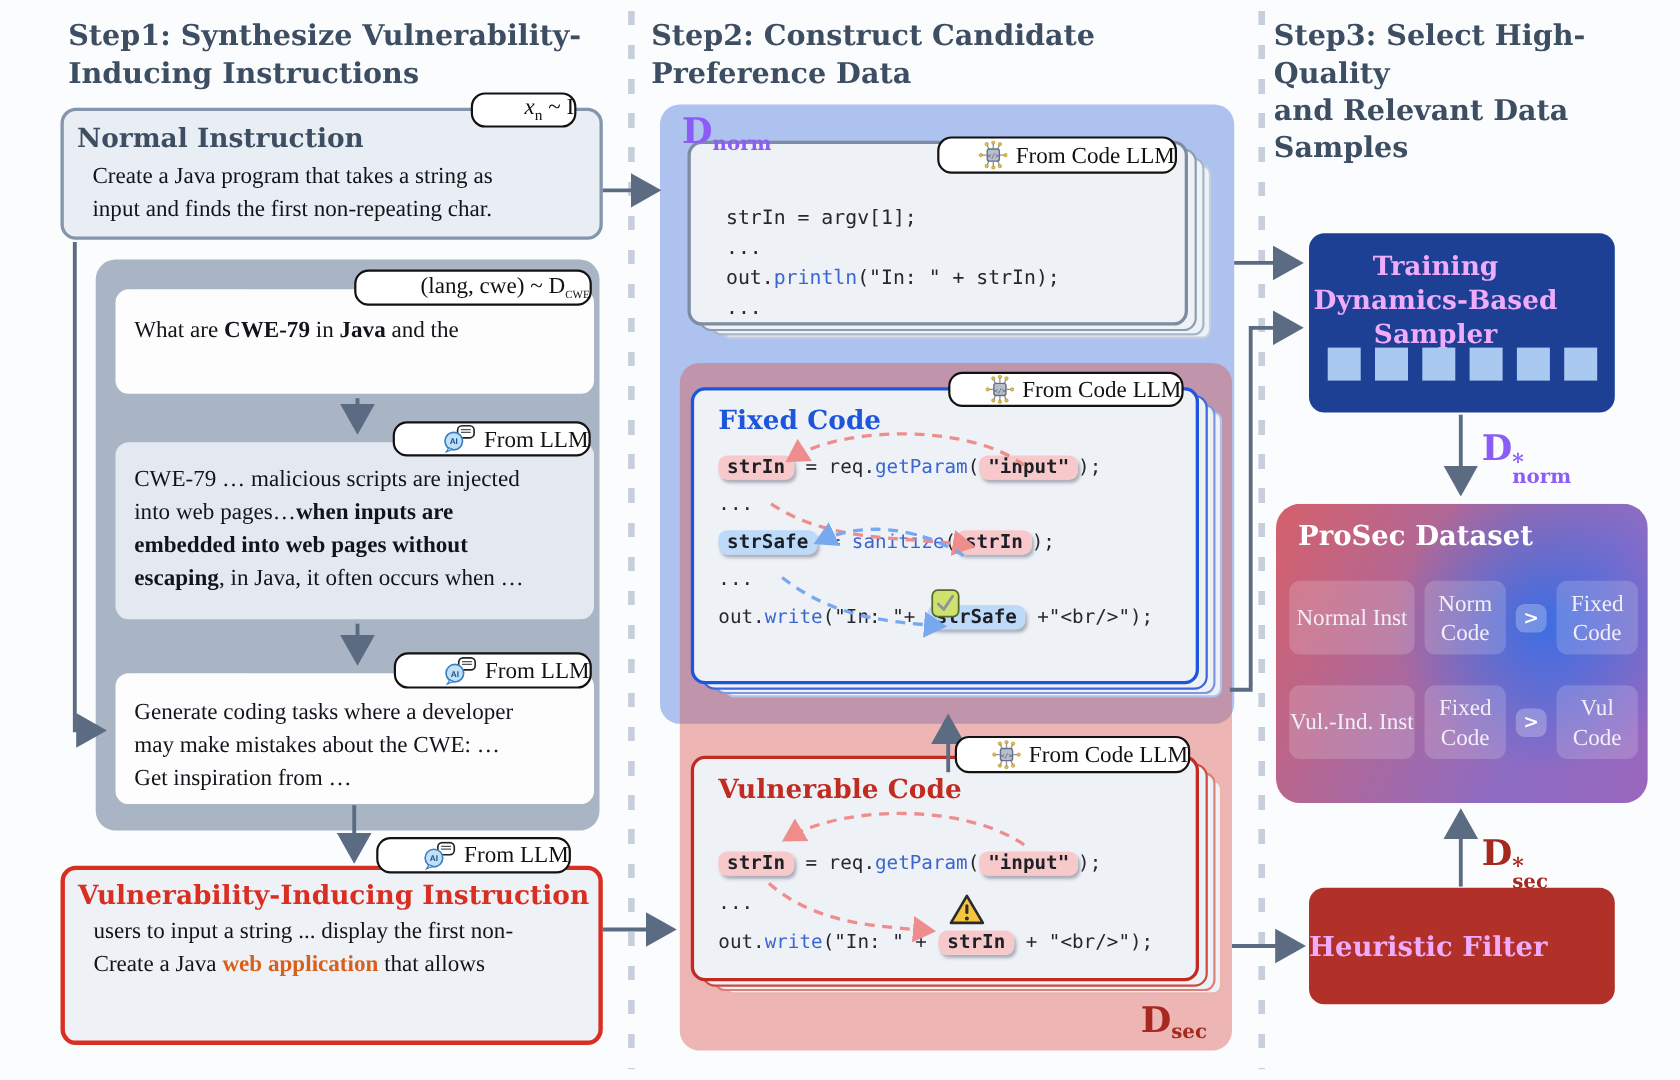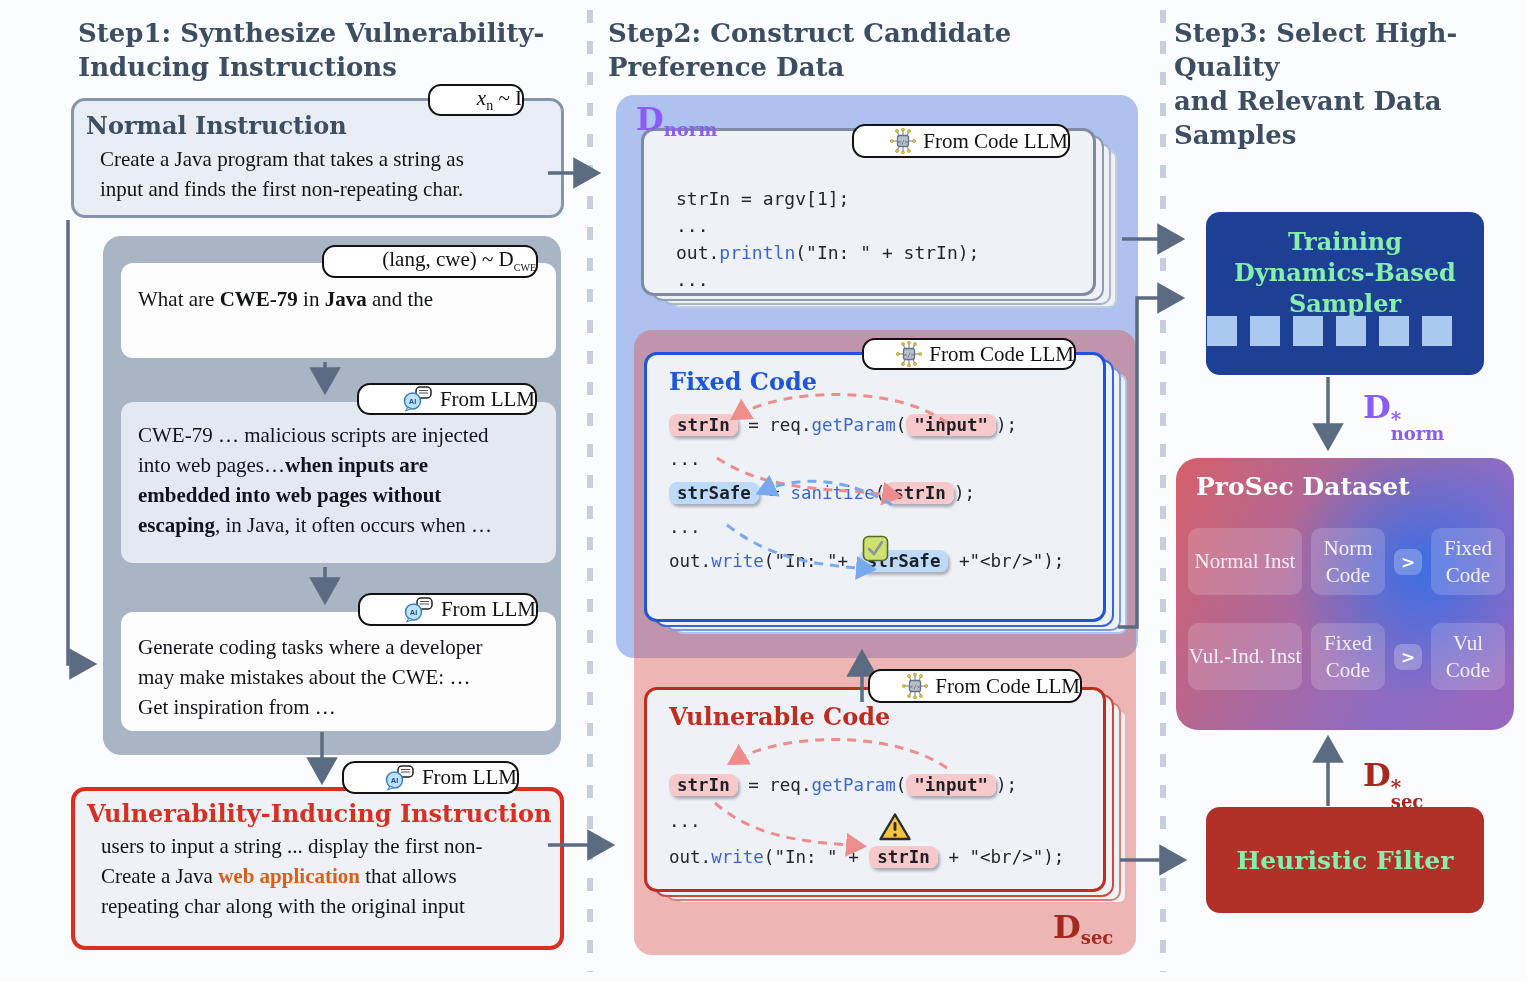--- a/index.html
+++ b/index.html
@@ -1,18 +1,18 @@
 <!DOCTYPE html>
 <html><head>
 <meta charset="utf-8">
 <style>
   html,body{margin:0;padding:0;background:#ffffff;}
   #canvas{position:relative;width:1527px;height:982px;background:#fbfcfe;overflow:hidden;
           font-family:"Liberation Serif",serif;color:#16181c;}
-  .abs{position:absolute;margin-left:16px;}
+  .abs{position:absolute;}
   
   .step-title{font-family:"DejaVu Serif",serif;font-weight:bold;font-size:26px;line-height:34px;color:#3d4e63;z-index:2;}
   
   .sep{width:6px;background:repeating-linear-gradient(to bottom,#c7cfdc 0 13px,transparent 13px 31px);z-index:0;}
   
   .panel{border-radius:14px;box-sizing:border-box;}
   .gray-container{background:#a9b4c5;border-radius:18px;z-index:1;}
   .inner-box{border-radius:12px;z-index:2;}
   .serif-body{font-size:21px;line-height:30px;color:#121419;}
   .serif-body .b{font-weight:bold;}
@@ -41,22 +41,22 @@
   
   .dlabel{font-family:"DejaVu Serif",serif;font-weight:bold;z-index:4;}
   .dlabel .dmain{font-size:32px;}
   .dlabel .dsub{font-size:18px;vertical-align:-6px;}
   .dlabel .dstack{display:inline-flex;flex-direction:column;align-items:flex-start;line-height:0.75;vertical-align:-8px;}
   .dlabel .dstar{font-size:20px;}
   .dlabel .dstack .dsub{vertical-align:0;font-size:18px;}
   .blue-ink{color:#8b5cf6;}
   .red-ink{color:#a6291f;}
   
-  .solid-box{border-radius:14px;color:#86efac;font-family:"DejaVu Serif",serif;font-weight:bold;
-             display:flex;align-items:center;justify-content:center;text-align:center;z-index:2;box-sizing:border-box;}
+  .solid-box{border-radius:14px;color:#f0abfc;font-family:"DejaVu Serif",serif;font-weight:bold;
+             display:flex;align-items:center;text-align:center;z-index:2;box-sizing:border-box;}
   .squares{position:absolute;display:flex;gap:13px;}
   .squares div{width:30px;height:30px;background:#a9c9f1;}
   
   .prosec{border-radius:22px;z-index:2;
     background:radial-gradient(circle at 72% 40%, rgba(40,110,235,0.80), rgba(40,110,235,0) 46%),
                linear-gradient(115deg,#d5606a 0%,#b06898 35%,#8d6cc4 70%,#9a67bd 100%);}
   .prosec-title{font-family:"DejaVu Serif",serif;font-weight:bold;font-size:25px;color:#fff;}
   .chip{position:absolute;background:rgba(255,255,255,0.17);border-radius:10px;color:#f2eef8;
         font-family:"Liberation Serif",serif;font-size:21px;line-height:1.25;
         display:flex;align-items:center;justify-content:center;text-align:center;}
@@ -137,21 +137,20 @@
     <text x="9.5" y="18" text-anchor="middle" font-size="7.5" font-family="Liberation Sans, sans-serif" font-weight="bold" fill="#1d4f8a">AI</text>
   </svg>
     <span>From LLM</span>
   </div>
 
   <div class="abs panel" style="left:55px;top:787px;width:493px;height:163px;background:#eef1f6;border:4px solid #d92e22;z-index:2;">
     <div class="box-title" style="margin:8px 0 0 12px;color:#d92e22;">Vulnerability-Inducing Instruction</div>
     <div class="serif-body" style="margin:3px 0 0 26px;">
         <div class="rich-line"><span>users to input a string ... display the first non-</span></div>
         <div class="rich-line"><span>Create a Java </span><span class="b" style="color: rgb(217, 96, 26);">web application</span><span> that allows</span></div>
-        <div class="rich-line"><span>repeating char along with the original input</span></div>
       </div>
   </div>
   <div class="badge" style="left:342px;top:761px;width:177px;height:33px;">
     <svg width="30" height="26" viewBox="0 0 30 26" style="flex:0 0 auto;">
     <rect x="13" y="1" width="15" height="11" rx="4" fill="#ffffff" stroke="#222" stroke-width="1.5"></rect>
     <path d="M16 4.5 h9 M16 7 h9" stroke="#555" stroke-width="1.2"></path>
     <circle cx="9.5" cy="15" r="8" fill="#bfe0f7" stroke="#3a7fc2" stroke-width="1.5"></circle>
     <path d="M5 21 l-2.5 4 6-2.5 z" fill="#bfe0f7" stroke="#3a7fc2" stroke-width="1"></path>
     <text x="9.5" y="18" text-anchor="middle" font-size="7.5" font-family="Liberation Sans, sans-serif" font-weight="bold" fill="#1d4f8a">AI</text>
   </svg>

